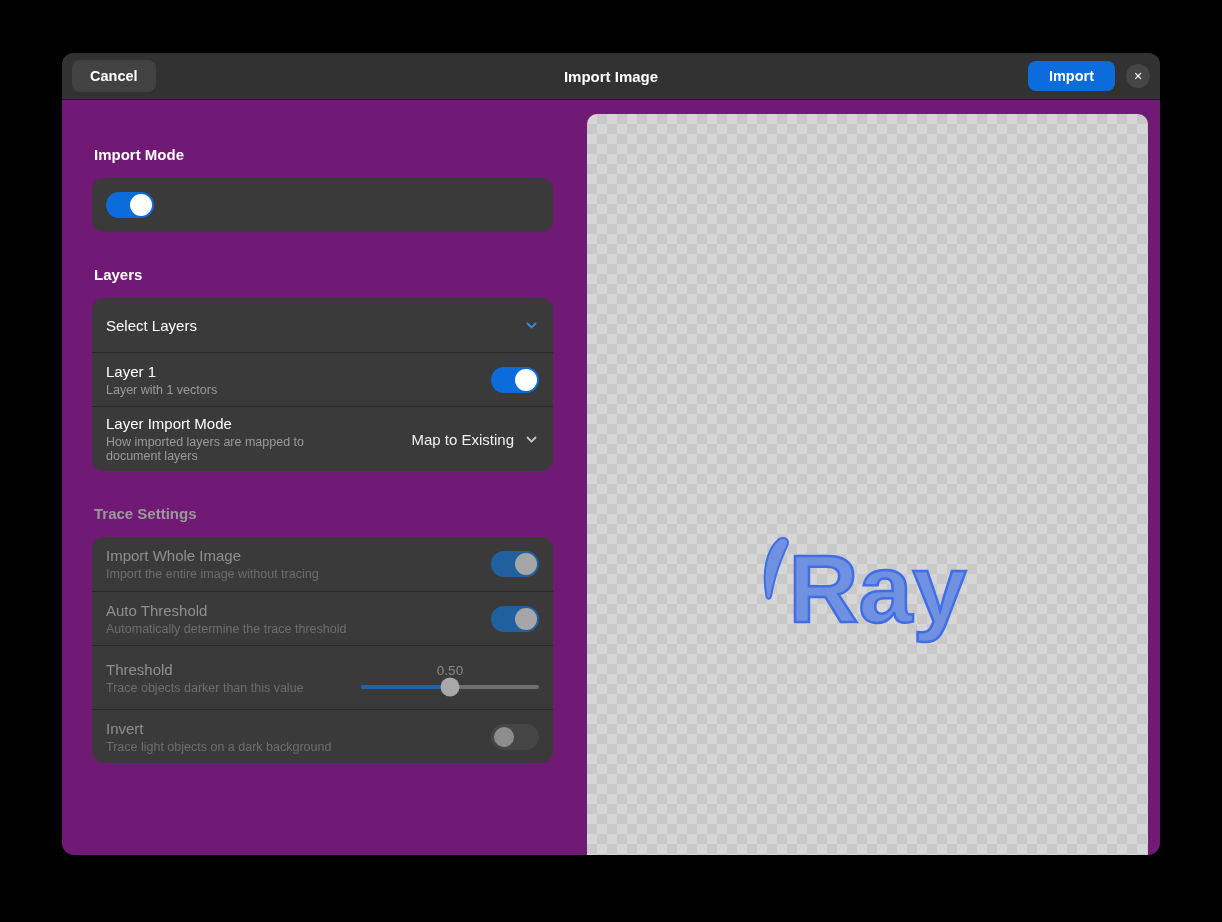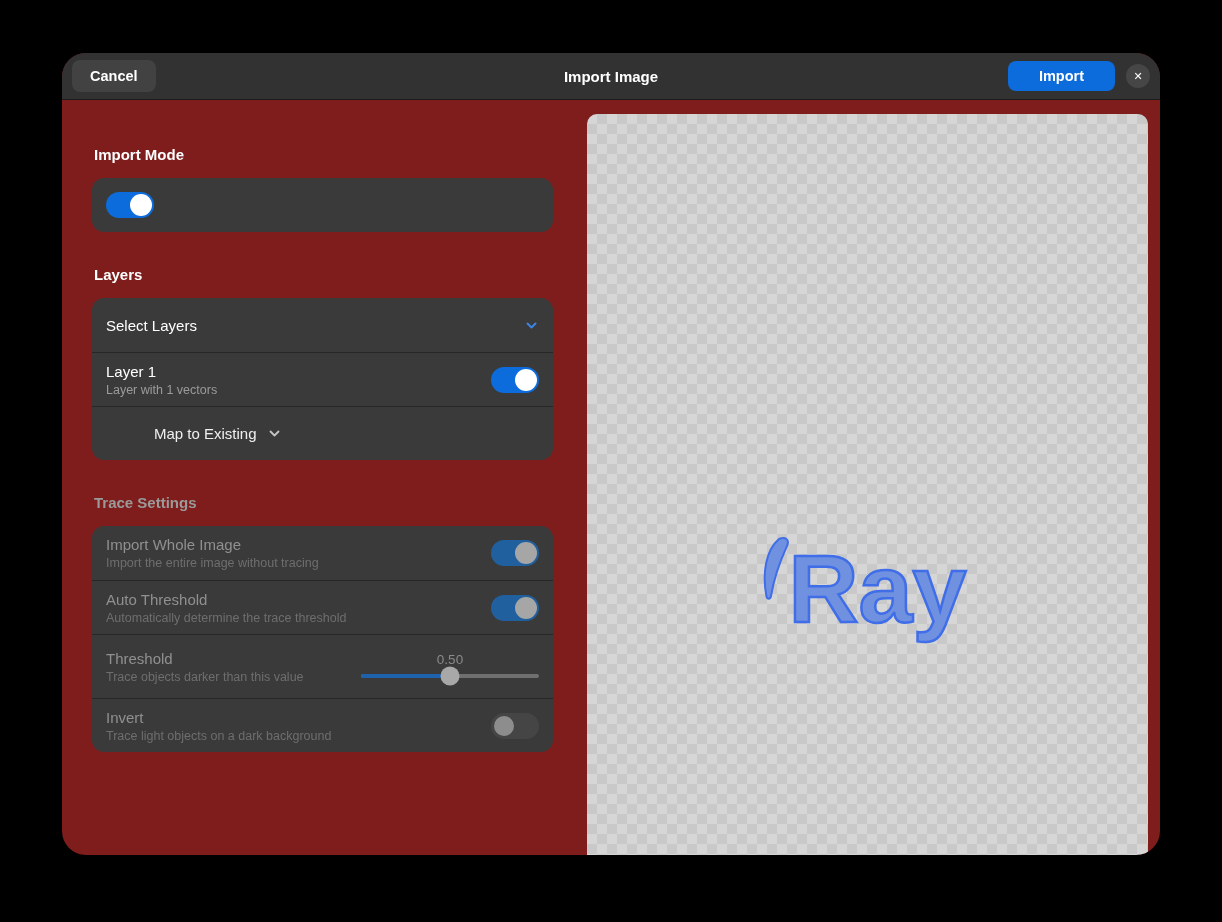--- a/index.html
+++ b/index.html
@@ -1,35 +1,35 @@
 <!DOCTYPE html>
 <html><head>
 <meta charset="utf-8">
 <style>
   * { margin:0; padding:0; box-sizing:border-box; }
   html,body { width:1222px; height:922px; background:#000; overflow:hidden;
               font-family:"Liberation Sans", sans-serif; }
 
   
   .dialog { position:absolute; left:62px; top:53px; width:1098px; height:802px;
-            background:#7f1d1d; border-radius:24px; overflow:hidden;
+            background:#701a75; border-radius:12px; overflow:hidden;
             box-shadow:0 10px 30px rgba(0,0,0,.7); }
 
   
   .headerbar { position:relative; height:47px; background:#323232;
                border-bottom:1px solid #1c1c1c;
                display:flex; align-items:center; padding:0 10px; }
   .hdr-title { position:absolute; left:0; right:0; text-align:center;
                color:#fff; font-size:15px; font-weight:bold; pointer-events:none; }
   .btn { border:none; cursor:pointer; font-family:inherit; }
   .btn-cancel { background:#424242; color:#fff; font-weight:bold; font-size:14.5px;
                 padding:8px 18px; border-radius:8px; }
   .hdr-right { margin-left:auto; display:flex; align-items:center; gap:11px; z-index:2; }
   .btn-import { background:#0d6cdb; color:#fff; font-weight:bold; font-size:14.5px;
-                padding:7px 31px; border-radius:8px; }
+                padding:7px 21px; border-radius:8px; }
   .btn-close { width:24px; height:24px; border-radius:50%; background:#464646;
                color:#fff; font-size:11px; display:flex; align-items:center;
                justify-content:center; }
 
   
   .left-panel { position:absolute; left:30px; top:47px; width:461px; }
   .section-label { color:#fff; font-size:15px; font-weight:bold; margin:34px 2px 15px; }
   .section-label.first { margin-top:46px; }
   .section-label.dim { color:#9a9a9a; }
 
@@ -125,20 +125,24 @@
         </span>
       </div>
       <div class="row">
         <div class="row-text">
           <span class="row-title">Layer 1</span>
           <span class="row-sub">Layer with 1 vectors</span>
         </div>
         <div class="toggle"></div>
       </div>
       <div class="row">
+        <div class="row-text">
+          <span class="row-title">Layer Import Mode</span>
+          <span class="row-sub">How imported layers are mapped to document layers</span>
+        </div>
         <span class="value-label">Map to Existing</span>
         <span class="chev">
           <svg width="15" height="15" viewBox="0 0 15 15">
             <path d="M3.5 5.5l4 4 4-4" stroke="#c4c4c4" stroke-width="1.8" fill="none" stroke-linecap="round" stroke-linejoin="round"></path>
           </svg>
         </span>
       </div>
     </div>
 
     <div class="section-label dim">Trace Settings</div>

